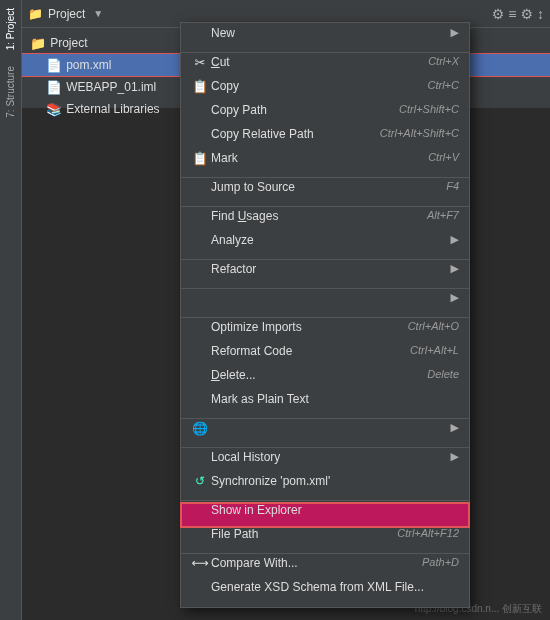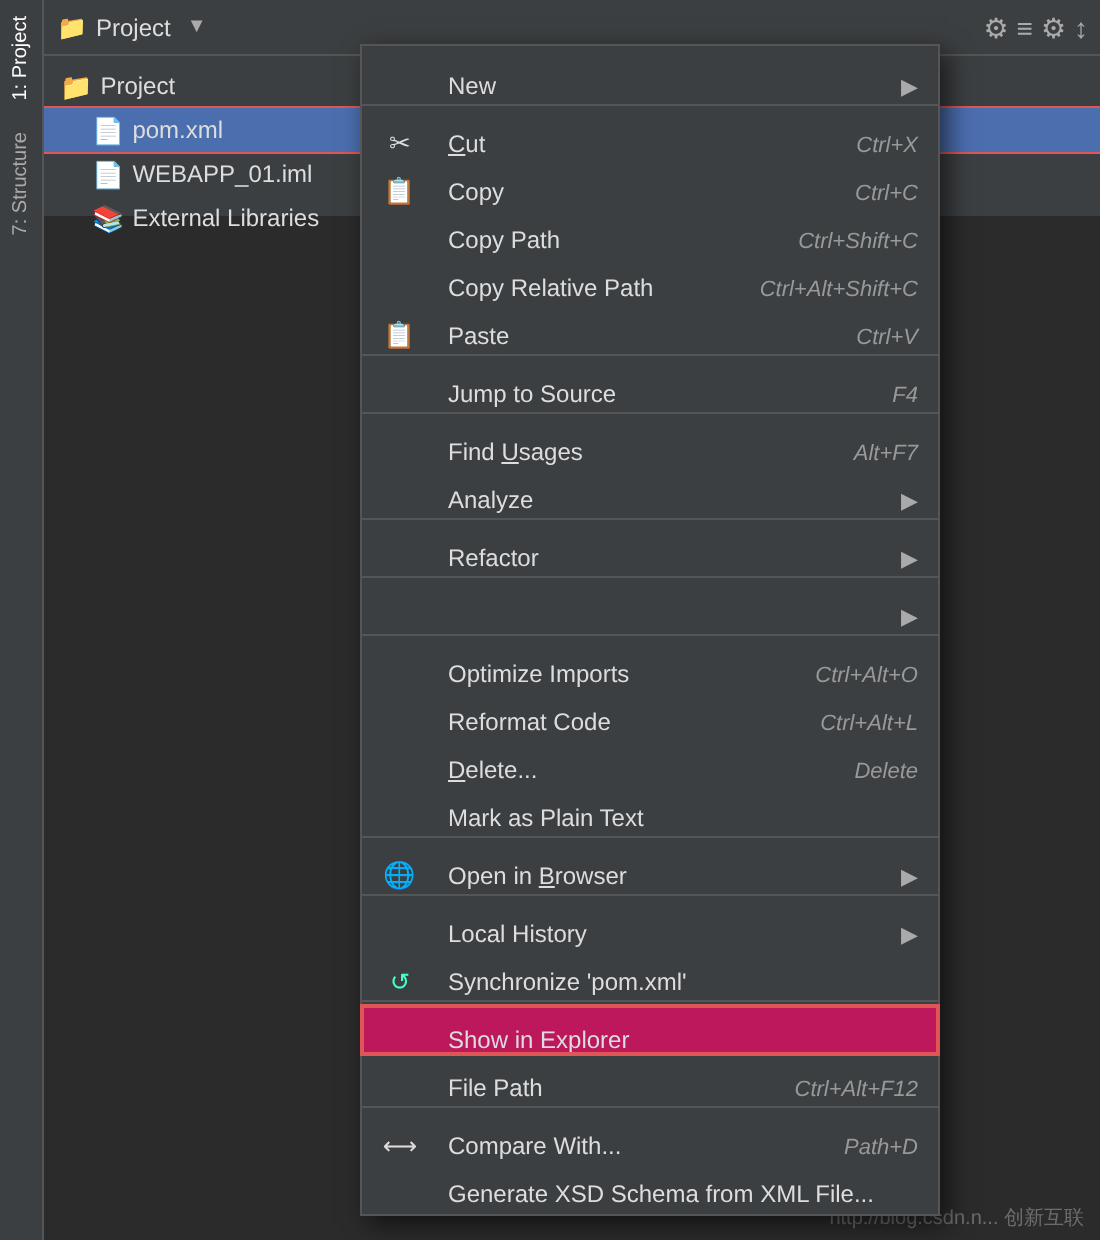--- a/index.html
+++ b/index.html
@@ -117,28 +117,28 @@
       width: 290px;
       background: #3c3f41;
       border: 1px solid #555;
       box-shadow: 4px 4px 12px rgba(0,0,0,0.6);
       z-index: 100;
       padding: 3px 0;
     }
 
     .menu-item {
       display: flex;
-      align-items: flex-end;
+      align-items: flex-start;
       height: 24px;
       padding: 0 10px;
       cursor: pointer;
       color: #ddd;
       font-size: 12px;
       position: relative;
-      gap: 15px;
+      gap: 2px;
     }
     .menu-item.highlighted {
       background: #be185d;
       outline: 2px solid #e05555;
       outline-offset: -1px;
     }
     .menu-item .shortcut {
       margin-left: auto;
       color: #999;
       font-size: 11px;
@@ -241,21 +241,21 @@
   </div>
 
   <div class="menu-item">
     <span class="icon-area"></span>
     <span class="label">Copy Relative Path</span>
     <span class="shortcut">Ctrl+Alt+Shift+C</span>
   </div>
 
   <div class="menu-item">
     <span class="icon-area">📋</span>
-    <span class="label">Paste</span>
+    <span class="label">Mark</span>
     <span class="shortcut">Ctrl+V</span>
   </div>
   <div class="menu-separator"></div>
 
   <div class="menu-item">
     <span class="icon-area"></span>
     <span class="label">Jump to Source</span>
     <span class="shortcut">F4</span>
   </div>
   <div class="menu-separator"></div>
@@ -306,21 +306,20 @@
   </div>
 
   <div class="menu-item">
     <span class="icon-area"></span>
     <span class="label">Mark as Plain Text</span>
   </div>
   <div class="menu-separator"></div>
 
   <div class="menu-item">
     <span class="icon-area">🌐</span>
-    <span class="label">Open in <span class="underline">B</span>rowser</span>
     <span class="arrow">▶</span>
   </div>
   <div class="menu-separator"></div>
 
   <div class="menu-item">
     <span class="icon-area"></span>
     <span class="label">Local History</span>
     <span class="arrow">▶</span>
   </div>
 

